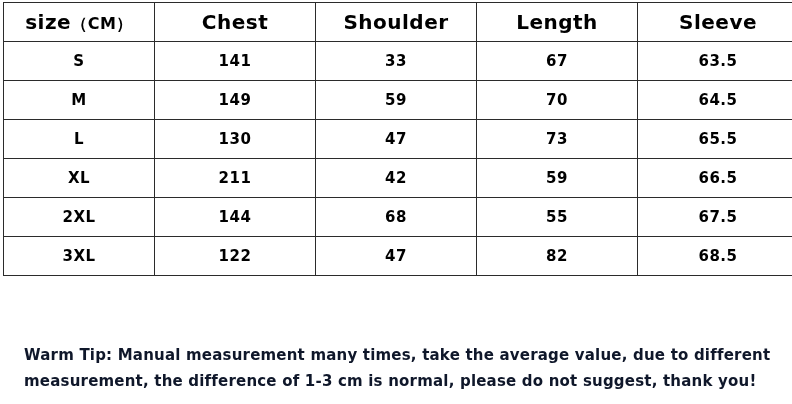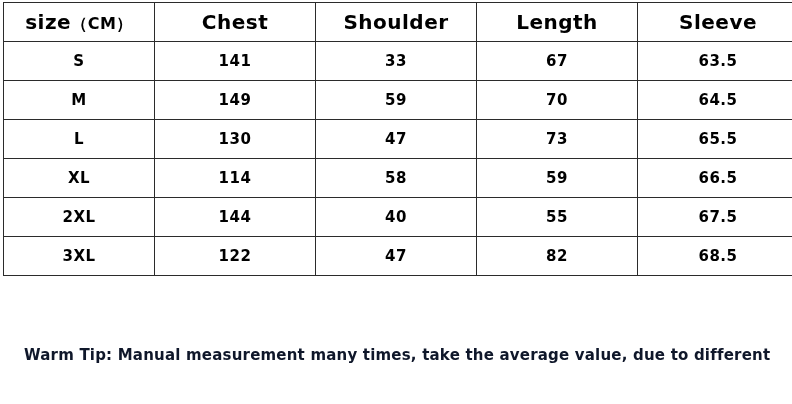--- a/index.html
+++ b/index.html
@@ -108,41 +108,42 @@
       <tr class="data-row">
         <td class="col-size">L</td>
         <td class="col-val">130</td>
         <td class="col-val">47</td>
         <td class="col-val">73</td>
         <td class="col-val">65.5</td>
       </tr>
 
       <tr class="data-row">
         <td class="col-size">XL</td>
-        <td class="col-val">114</td>
-        <td class="col-val">58</td>
+        <td class="col-val">211</td>
+        <td class="col-val">42</td>
         <td class="col-val">59</td>
         <td class="col-val">66.5</td>
       </tr>
 
       <tr class="data-row">
         <td class="col-size">2XL</td>
         <td class="col-val">144</td>
-        <td class="col-val">40</td>
+        <td class="col-val">68</td>
         <td class="col-val">55</td>
         <td class="col-val">67.5</td>
       </tr>
 
       <tr class="data-row">
         <td class="col-size">3XL</td>
         <td class="col-val">122</td>
         <td class="col-val">47</td>
         <td class="col-val">82</td>
         <td class="col-val">68.5</td>
       </tr>
     </tbody>
   </table>
 
   <div class="tip">
     <span class="tip-line">Warm Tip: Manual measurement many times, take the average value, due to different</span>
+    <span class="tip-line">measurement, the difference of 1-3 cm is normal, please do not suggest, thank you!</span>
   </div>
 
 </div>
 
 </body></html>

